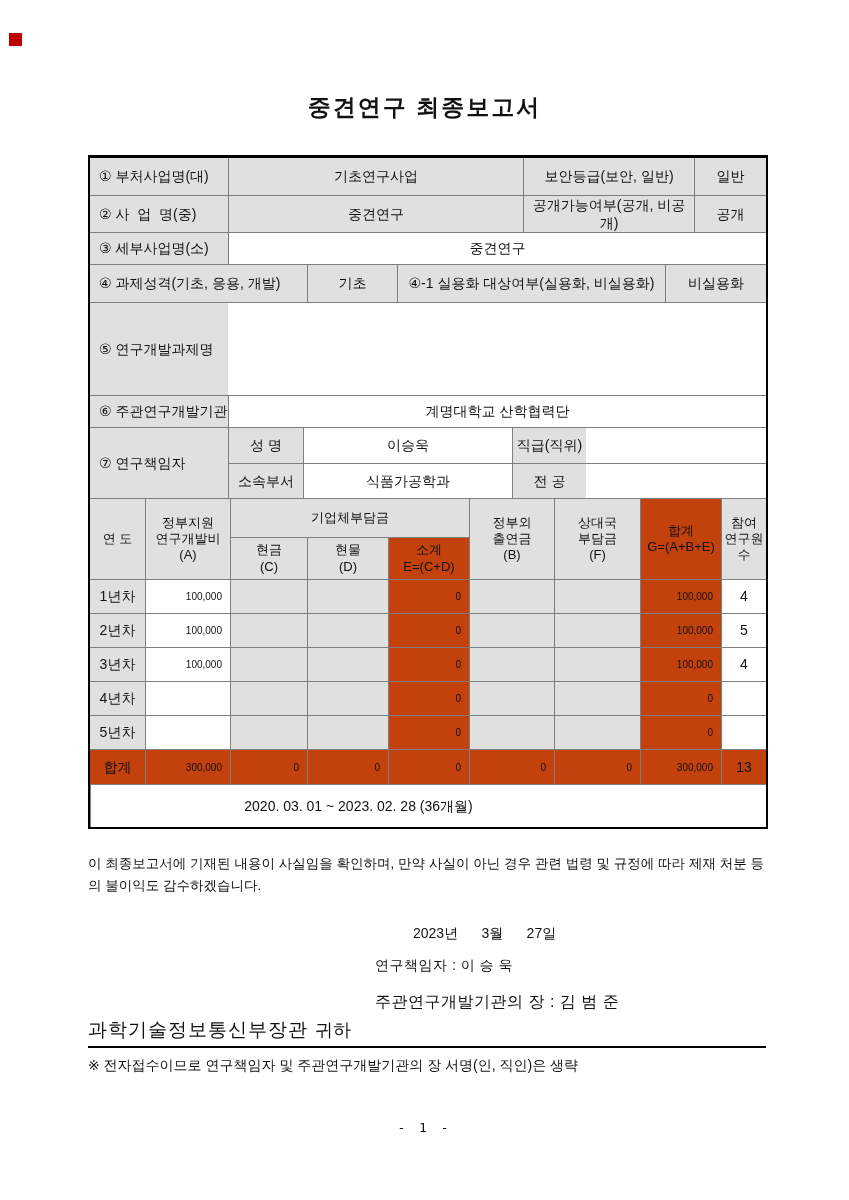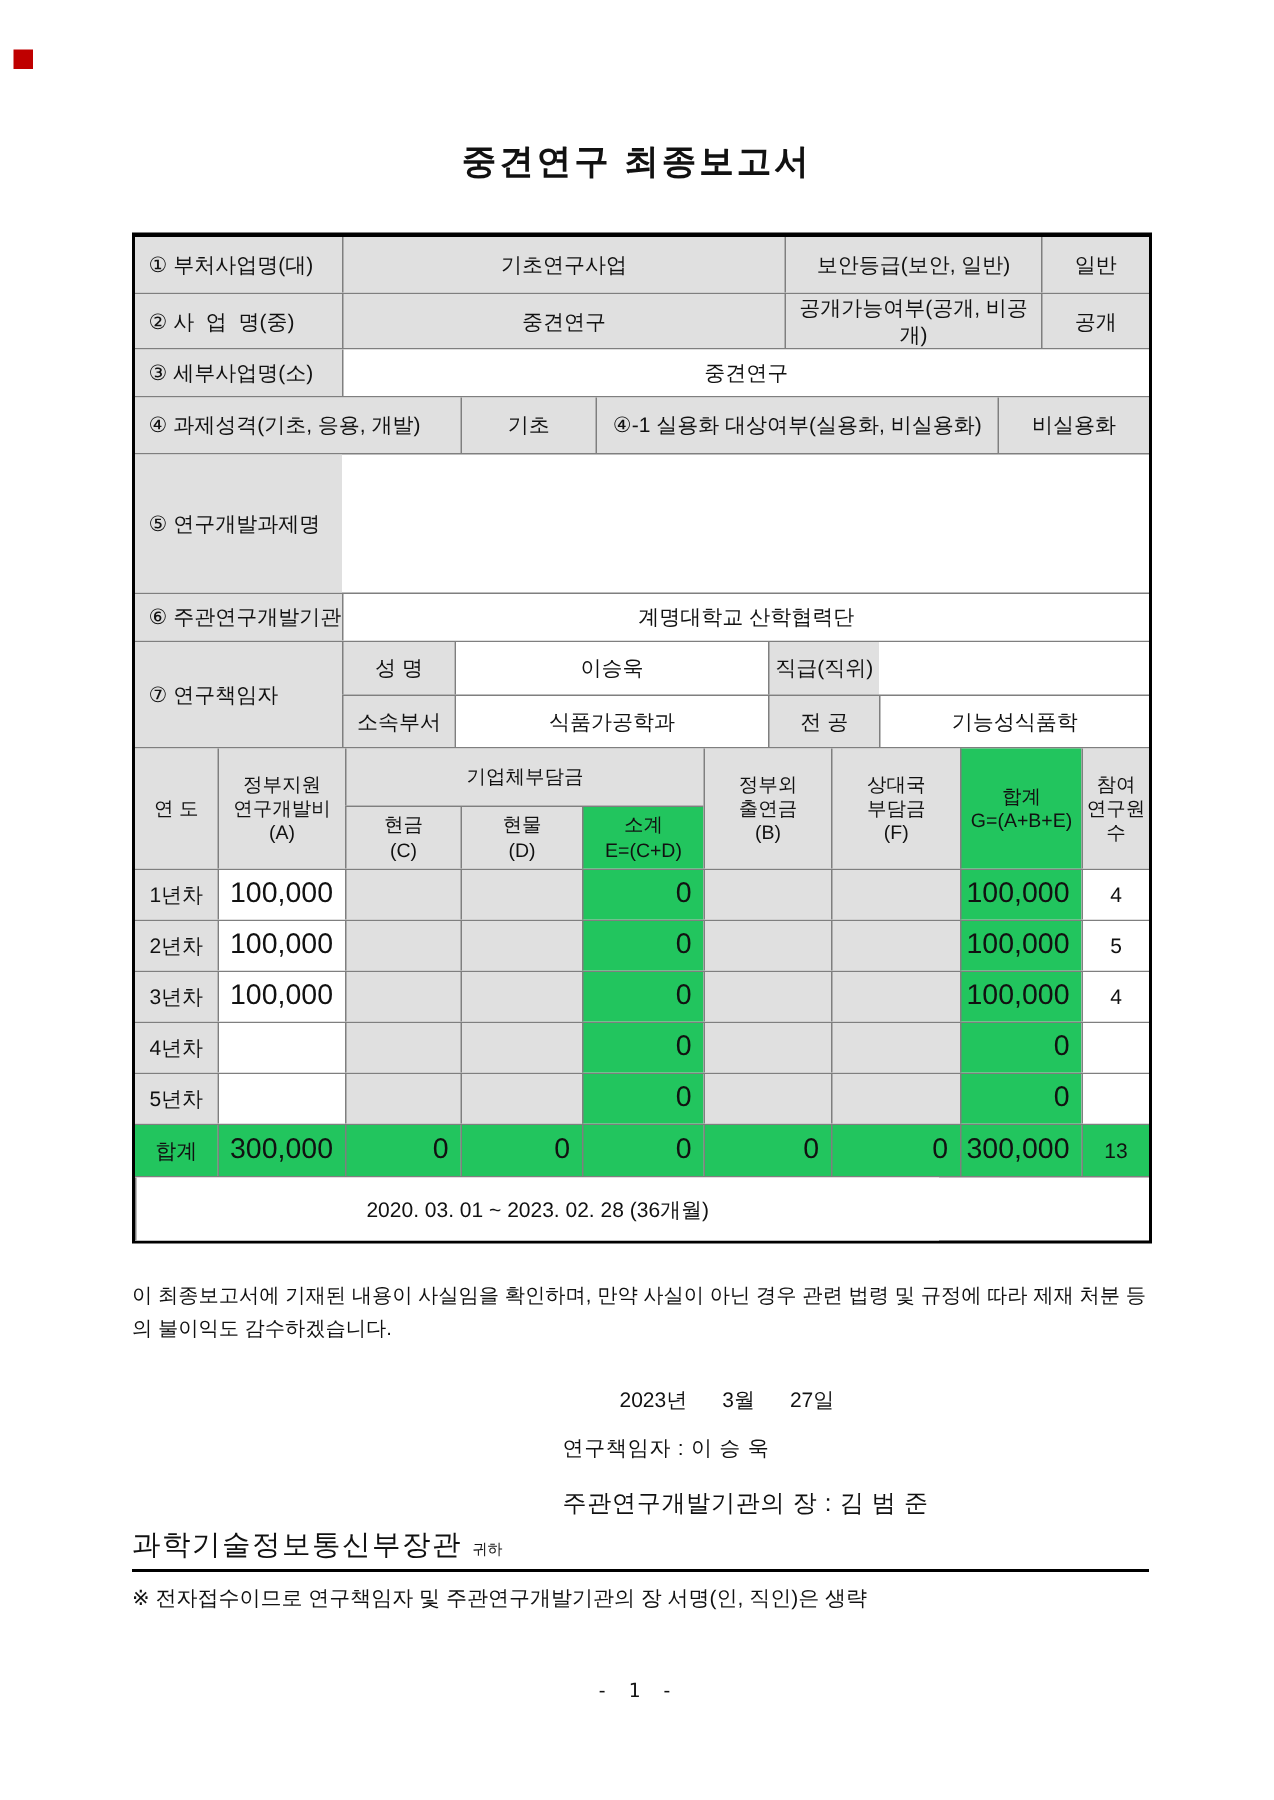--- a/index.html
+++ b/index.html
@@ -12,35 +12,35 @@
     font-size:23px;font-weight:bold;letter-spacing:2px;}
   .doc{position:absolute;left:88px;top:155px;width:676px;
     border:2px solid #000;border-top:3px solid #000;}
   .row{display:flex;border-top:1px solid #7f7f7f;}
   .row:first-child{border-top:none;}
   .cell{box-sizing:border-box;display:flex;align-items:center;justify-content:center;
     text-align:center;white-space:pre-wrap;font-size:14px;line-height:1.3;overflow:hidden;flex:none;}
   .bl{border-left:1px solid #7f7f7f;}
   .bt{border-top:1px solid #7f7f7f;}
   .g{background:#e0e0e0;}
-  .o{background:#22c55e;}
+  .o{background:#c2410c;}
   .w{background:#ffffff;}
   .lab{justify-content:flex-start;text-align:left;padding-left:9px;}
-  .num{justify-content:flex-end;text-align:right;padding-right:8px;font-size:19px;}
+  .num{justify-content:flex-end;text-align:right;padding-right:8px;font-size:10px;}
   .hdr{font-size:13px;line-height:1.25;}
   .eng{font-size:13.5px;}
   .stack{display:flex;flex-direction:column;flex:none;}
   .subrow{display:flex;flex:none;}
   .declaration{position:absolute;left:88px;top:853px;width:676px;font-size:13.5px;
     line-height:1.6;text-align:justify;}
   .date-line{position:absolute;left:413px;top:925px;font-size:14px;white-space:pre;}
   .pi-line{position:absolute;left:375px;top:957px;font-size:14px;letter-spacing:0.5px;}
   .head-line{position:absolute;left:375px;top:992px;font-size:16px;letter-spacing:0.5px;}
   .addressee{position:absolute;left:88px;top:1017px;font-size:19px;letter-spacing:1px;}
-  .addressee .suffix{font-size:10px;letter-spacing:0;margin-left:7px;}
+  .addressee .suffix{font-size:18px;letter-spacing:0;margin-left:7px;}
   .sign-rule{position:absolute;left:88px;top:1046px;width:678px;border-top:2px solid #000;height:0;}
   .note{position:absolute;left:88px;top:1057px;width:690px;font-size:14px;}
   .page-num{position:absolute;left:0;top:1120px;width:100%;text-align:center;
     font-size:13px;letter-spacing:3px;font-family:"DejaVu Sans Mono","Liberation Mono",monospace;}
 </style>
 </head>
 <body>
 
 <div class="marker"></div>
 
@@ -88,21 +88,20 @@
     <div class="stack" style="width:538px">
       <div class="subrow" style="height:35px">
         <div class="cell g bl" style="width:75px;height:35px">성 명</div>
         <div class="cell w bl" style="width:209px;height:35px">이승욱</div>
         <div class="cell g bl" style="width:74px;height:35px">직급(직위)</div>
       </div>
       <div class="subrow bt" style="height:35px">
         <div class="cell g bl" style="width:75px;height:34px">소속부서</div>
         <div class="cell w bl" style="width:209px;height:34px">식품가공학과</div>
         <div class="cell g bl" style="width:74px;height:34px">전 공</div>
-        <div class="cell w bl" style="width:180px;height:34px">기능성식품학</div>
       </div>
     </div>
   </div>
 
 
   <div class="row" style="height:80px">
     <div class="cell g hdr" style="width:55px;height:80px">연 도</div>
     <div class="cell g hdr bl" style="width:85px;height:80px">정부지원
 연구개발비
 (A)</div>

